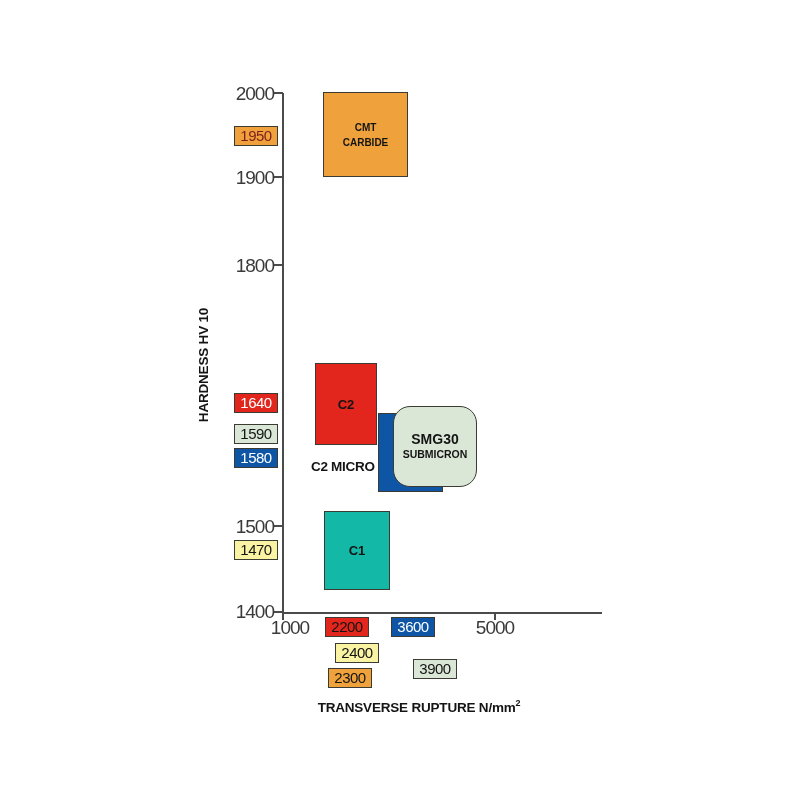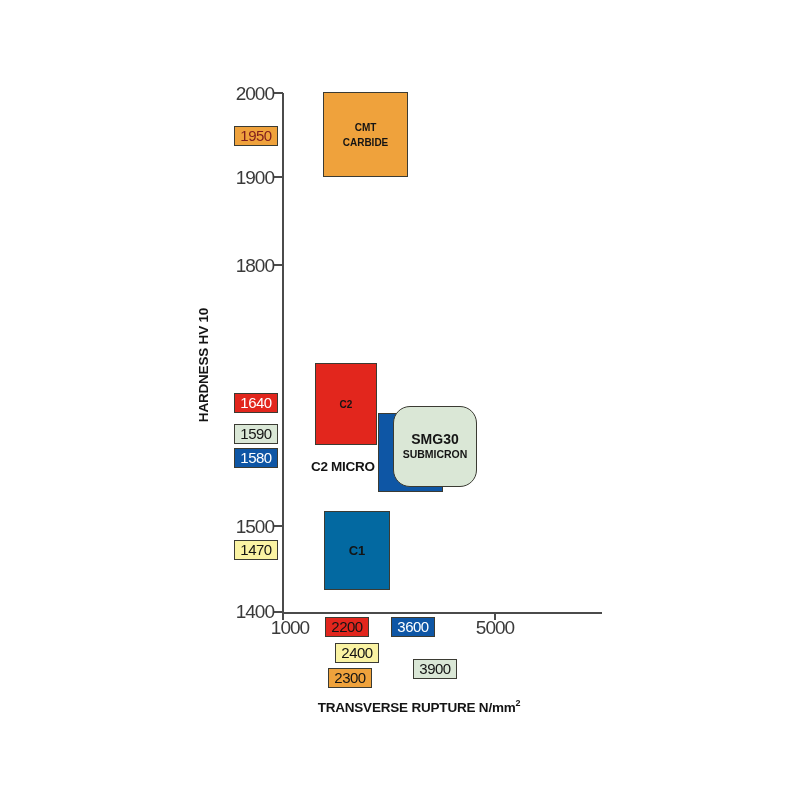--- a/index.html
+++ b/index.html
@@ -24,21 +24,21 @@
            font-size:13.5px;color:#141414;letter-spacing:-0.2px;}
   .x-title{position:absolute;left:289px;top:698px;width:260px;text-align:center;
            font-weight:bold;font-size:13.5px;color:#141414;letter-spacing:-0.2px;}
   .x-title sup{font-size:9px;}
 
   
   .region{position:absolute;border:1.5px solid #3b3b33;box-sizing:border-box;
           display:flex;flex-direction:column;align-items:center;justify-content:center;
           font-weight:bold;color:#141414;text-align:center;}
   .r-cmt   {left:323px;top:92px;width:85px;height:85px;font-size:10px;line-height:15px;}
-  .r-c2    {left:315px;top:363px;width:62px;height:82px;font-size:10px;}
+  .r-c2    {left:315px;top:363px;width:62px;height:82px;font-size:13px;}
   .r-blue  {left:378px;top:413px;width:65px;height:79px;}
   .r-green {left:393px;top:406px;width:84px;height:81px;font-size:14px;line-height:15px;border-radius:17px;}
   .r-c1    {left:324px;top:511px;width:66px;height:79px;font-size:13px;}
   .r-green .sub{font-size:10.5px;text-align:right;}
   .outside-label{position:absolute;left:311px;top:459px;font-weight:bold;
                  font-size:13.5px;color:#141414;letter-spacing:-0.3px;white-space:nowrap;}
 
   
   .badge{position:absolute;width:44px;height:20px;border:1.5px solid #3b3b33;
          box-sizing:border-box;text-align:center;font-size:15px;line-height:17px;
@@ -92,21 +92,21 @@
     <span>C2</span>
   </div>
 
   <div class="region r-blue" style="background-color: rgb(14, 86, 165);"></div>
 
   <div class="region r-green" style="background-color: rgb(218, 231, 214);">
     <span>SMG30</span>
     <span class="sub">SUBMICRON</span>
   </div>
 
-  <div class="region r-c1" style="background-color: #0369a1;">
+  <div class="region r-c1" style="background-color: #14b8a6;">
     <span>C1</span>
   </div>
 
   <div class="outside-label">C2 MICRO</div>
 
   <div class="badge b1950" style="background-color: rgb(239, 162, 60); color: #7f1d1d;">1950</div>
   <div class="badge b1640" style="background-color: rgb(226, 38, 29); color: rgb(255, 255, 255);">1640</div>
   <div class="badge b1590" style="background-color: rgb(218, 231, 214); color: rgb(20, 20, 20);">1590</div>
   <div class="badge b1580" style="background-color: rgb(14, 86, 165); color: rgb(255, 255, 255);">1580</div>
   <div class="badge b1470" style="background-color: rgb(250, 243, 163); color: rgb(20, 20, 20);">1470</div>

